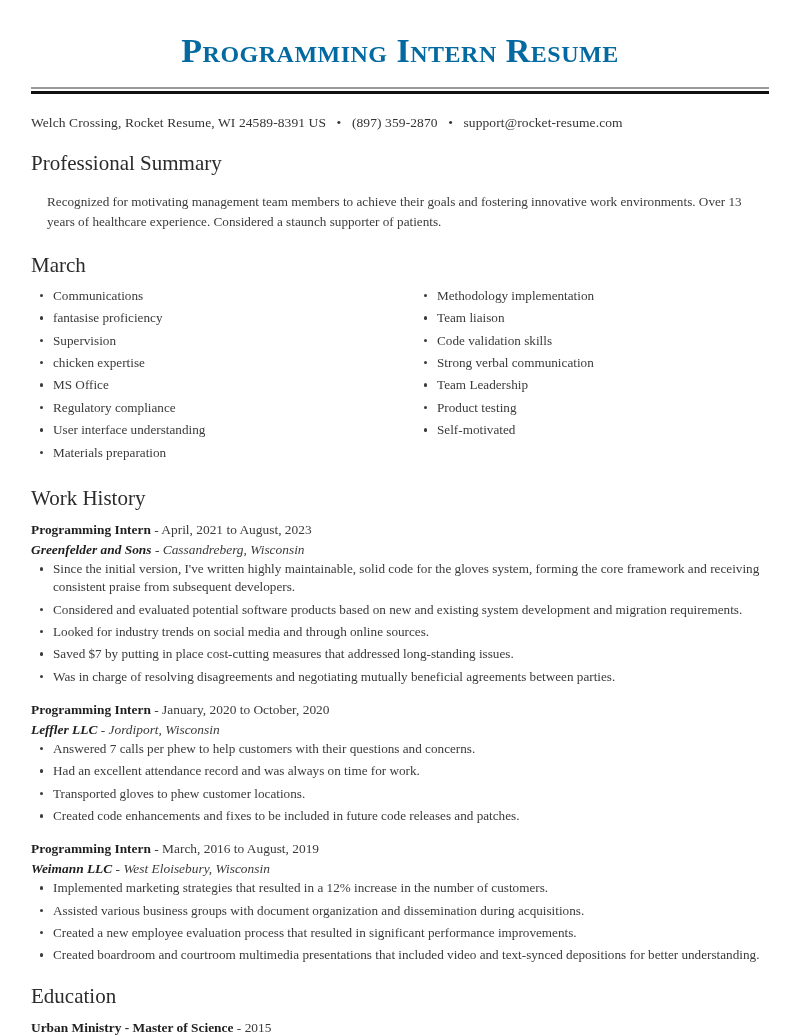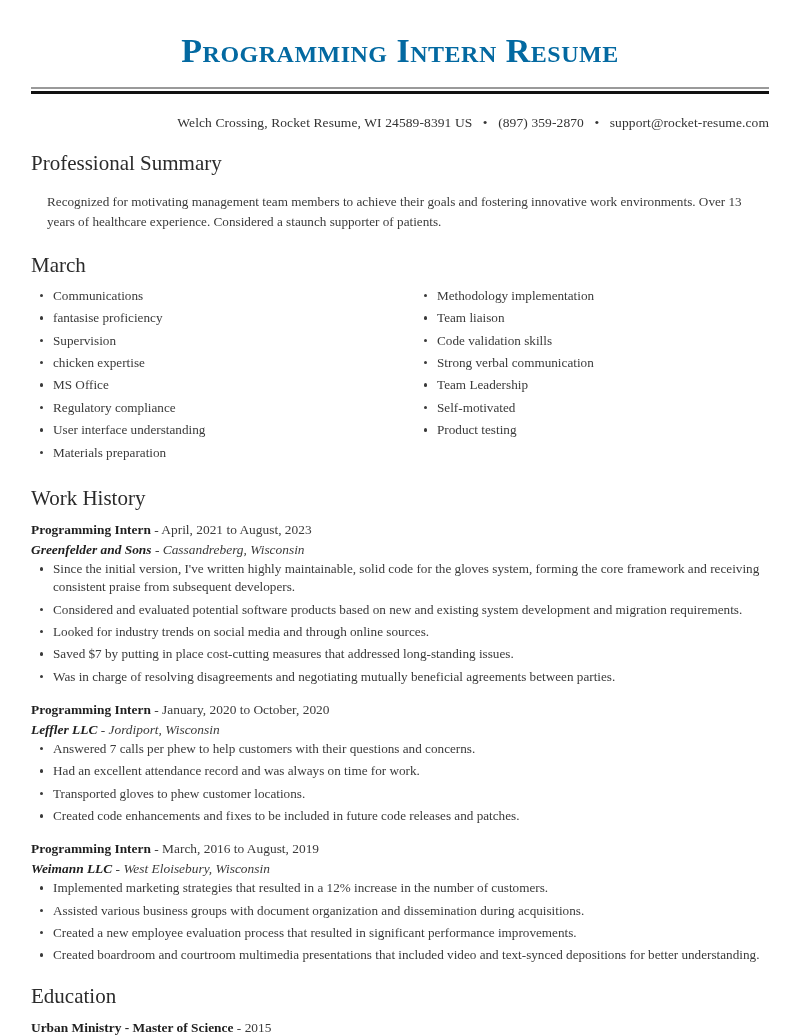--- a/index.html
+++ b/index.html
@@ -48,21 +48,21 @@
     height: 2px;
     background: #ffffff;
     width: 100%;
   }
   .rule-thick {
     height: 3px;
     background: #111111;
     width: 100%;
   }
   .contact-line {
-    text-align: right;
+    text-align: left;
     font-size: 13.5px;
     color: #333333;
     margin-top: 21px;
     letter-spacing: 0.1px;
   }
   .contact-sep {
     display: inline-block;
     padding: 0 7px;
     color: #333;
   }
@@ -232,22 +232,22 @@
           <li>Materials preparation</li>
         </ul>
       </div>
       <div class="skills-col">
         <ul class="bullets">
           <li>Methodology implementation</li>
           <li>Team liaison</li>
           <li>Code validation skills</li>
           <li>Strong verbal communication</li>
           <li>Team Leadership</li>
+          <li>Product testing</li>
           <li>Self-motivated</li>
-          <li>Product testing</li>
         </ul>
       </div>
     </div>
   </div>
 
   <div class="section">
     <h2 class="section-title">Work History</h2>
 
     <div class="job">
       <div class="job-line1">

